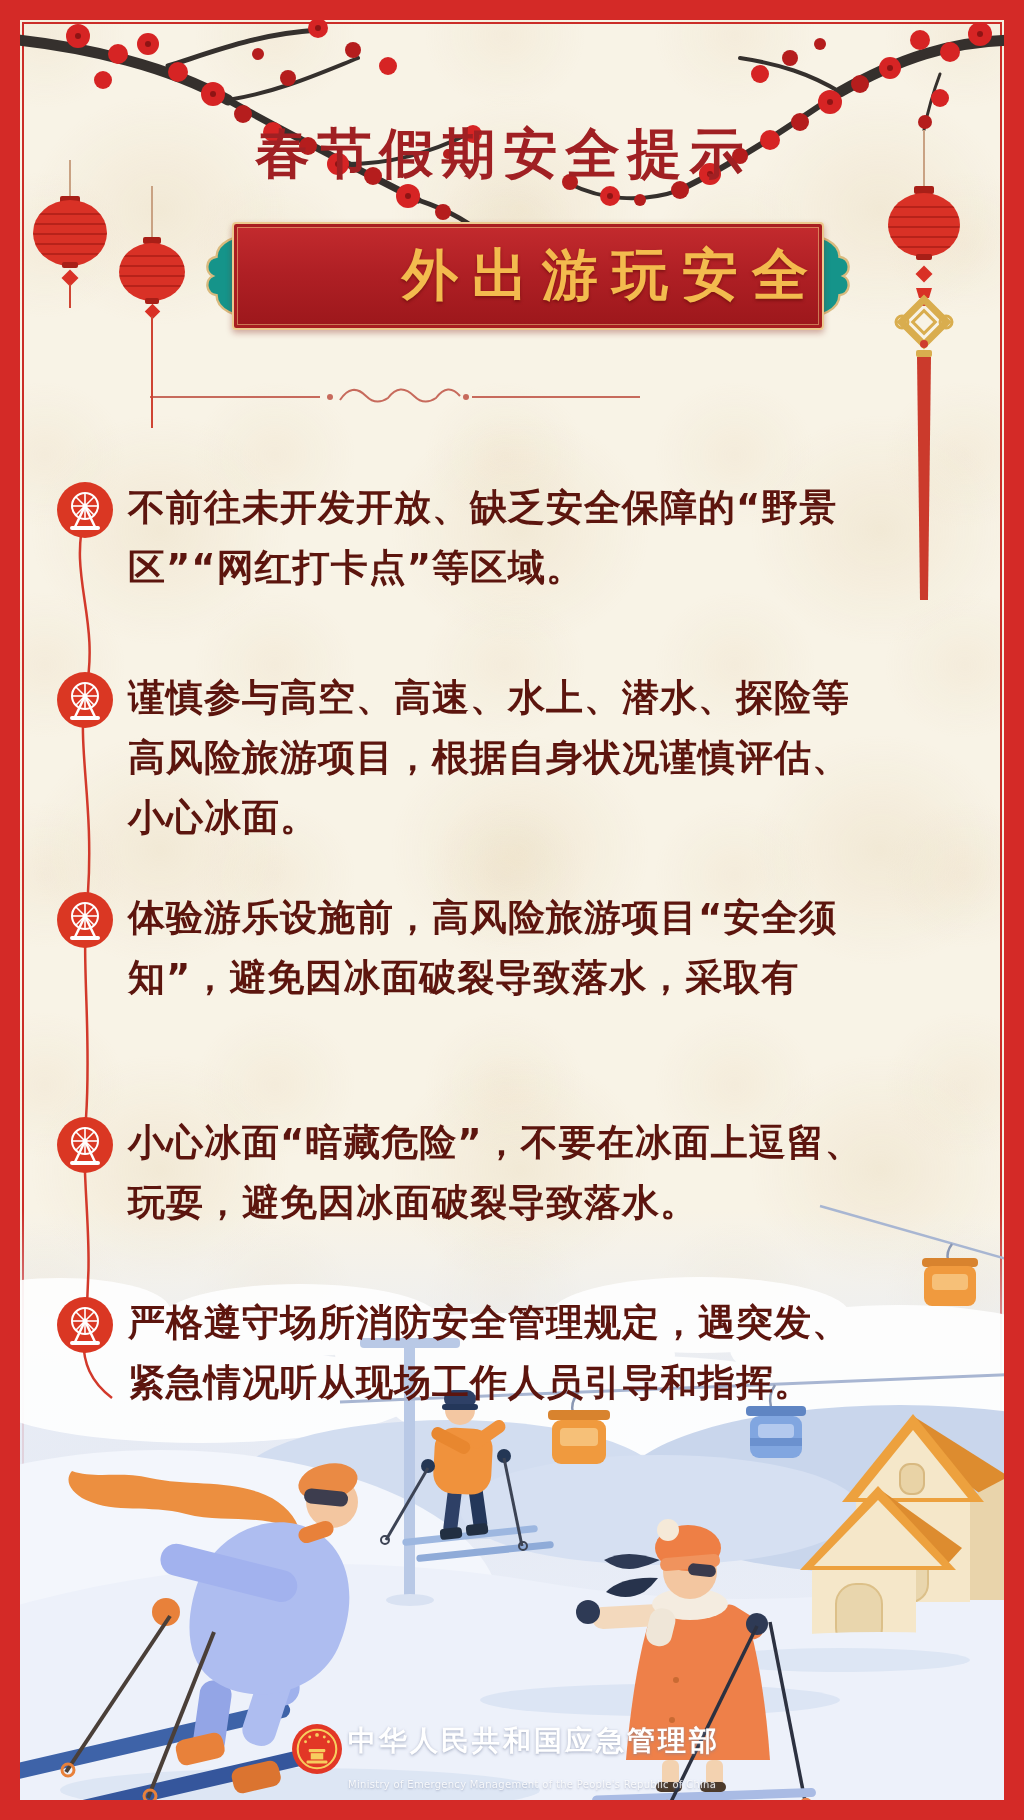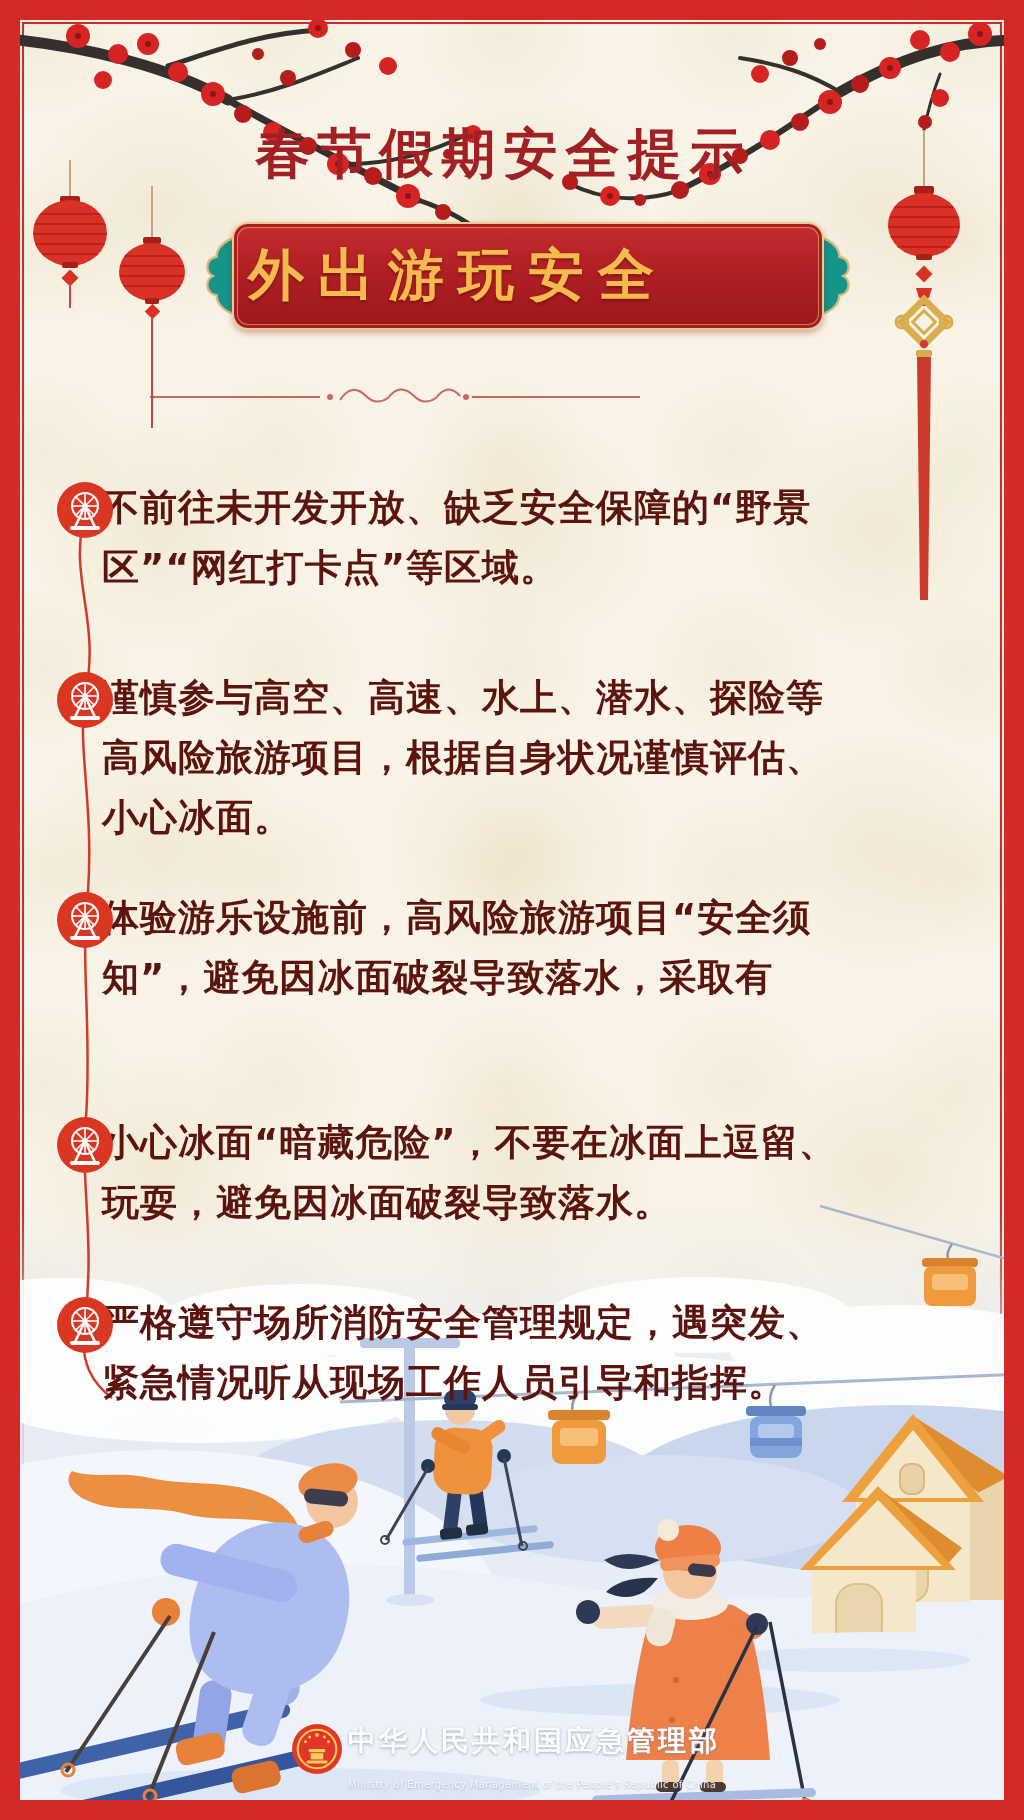--- a/index.html
+++ b/index.html
@@ -11,32 +11,32 @@
     background-image:
       radial-gradient(closest-side,rgba(214,188,140,.18),rgba(214,188,140,0) 72%),
       radial-gradient(closest-side,rgba(214,188,140,.12),rgba(214,188,140,0) 70%);
     background-size:360px 320px,230px 210px;background-position:-40px 30px,140px 120px;}
   .deco{position:absolute;z-index:6;}
   .page-title{position:absolute;top:118px;left:0;width:1007px;text-align:center;z-index:6;
     font-family:"DejaVu Serif",serif;font-size:54px;font-weight:bold;color:#a02023;letter-spacing:8px;}
   .banner{position:absolute;left:232px;top:222px;width:592px;height:108px;z-index:6;}
   .banner-cloud{position:absolute;top:4px;width:58px;height:100px;}
   .banner-cloud.left{left:-30px}.banner-cloud.right{right:-30px;transform:scaleX(-1);}
-  .banner-body{position:absolute;inset:0;border-radius:16px;
+  .banner-body{position:absolute;inset:0;border-radius:4px;
     background:linear-gradient(#c42b2e 0%,#b02025 45%,#9c171b 100%);
     border:2px solid #ecc98e;
     box-shadow:inset 0 0 0 3px #a81d20,inset 0 0 0 4px rgba(240,200,130,.55),0 3px 6px rgba(130,30,20,.35);
-    display:flex;align-items:center;justify-content:flex-start;}
+    display:flex;align-items:center;justify-content:flex-end;}
   .banner-text{font-family:"DejaVu Serif",serif;font-size:56px;font-weight:bold;color:#f3bb4e;
     letter-spacing:14px;padding-left:14px;text-shadow:0 2px 3px rgba(90,10,5,.5);}
   .divider{position:absolute;left:140px;top:378px;z-index:5;}
   .connector{position:absolute;left:0;top:0;z-index:4;}
   .tip{position:absolute;left:57px;z-index:5;}
   .tip-icon{position:absolute;left:0;top:4px;width:56px;height:56px;}
-  .tip-text{margin-left:45px;font-size:37px;line-height:60px;color:#5c150e;
+  .tip-text{margin-left:71px;font-size:37px;line-height:60px;color:#5c150e;
     letter-spacing:1px;font-weight:600;}
   .tip-line{white-space:nowrap;}
   .scene{position:absolute;left:0;top:1180px;z-index:3;}
   .footer{position:absolute;left:292px;top:1722px;z-index:6;display:flex;gap:6px;align-items:flex-start;}
   .footer-emblem{width:50px;height:50px;margin-top:2px;flex:none;}
   .footer-cn{font-size:28px;font-weight:bold;color:#ffffff;letter-spacing:3px;
     text-shadow:0 1px 3px rgba(120,130,160,.65);}
   .footer-en{font-size:10px;color:rgba(255,255,255,.85);margin-top:19px;letter-spacing:.3px;
     text-shadow:0 1px 2px rgba(120,130,160,.55);}
 </style>

